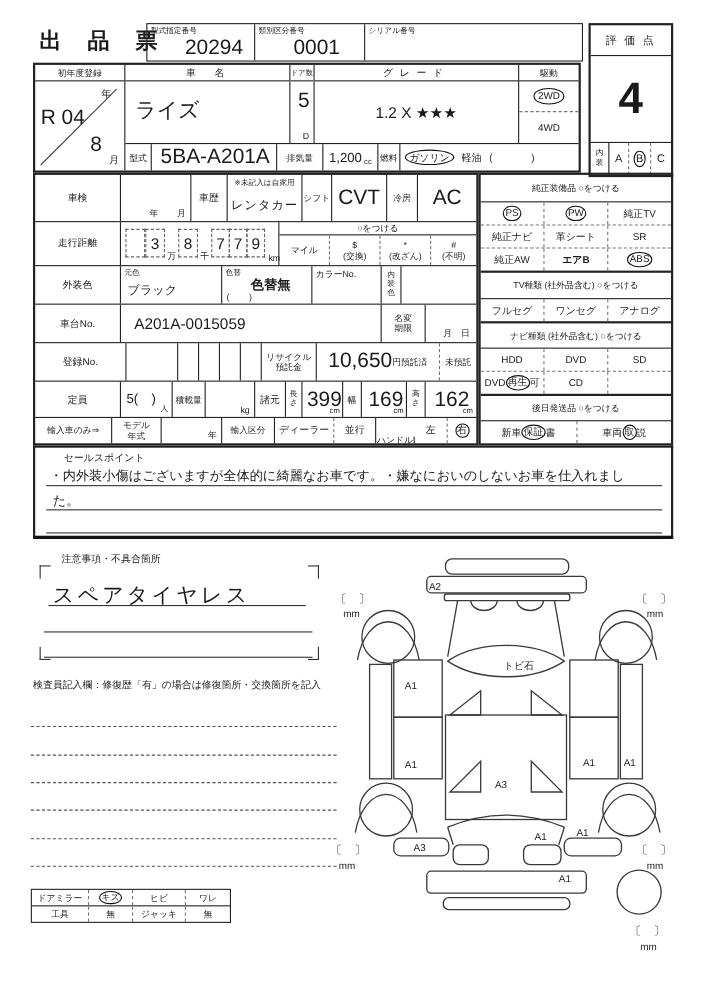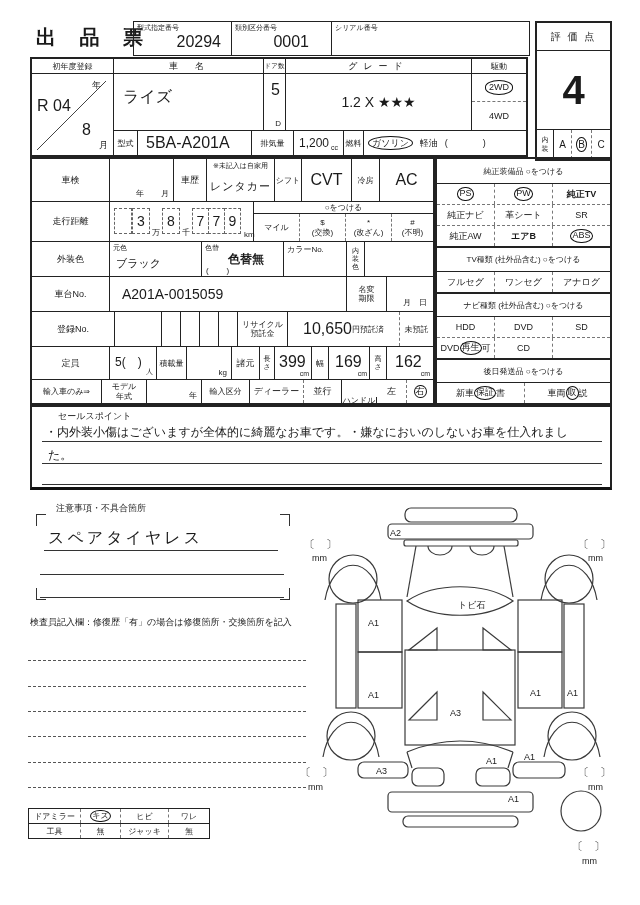--- a/index.html
+++ b/index.html
@@ -8,21 +8,21 @@
   .s{position:absolute;box-sizing:border-box;}
   .cx{display:flex;align-items:center;justify-content:center;text-align:center;}
   .br{border-right:1px solid #222;}
   .brd{border-right:1px dashed #777;}
   .bb{border-bottom:1px solid #222;}
   .bbd{border-bottom:1px dashed #777;}
   .bb2{border-bottom:2px solid #222;}
   .bt{border-top:1px solid #222;}
   .bld{border-left:1px dashed #777;}
   .f6{font-size:6.5px;}.f7{font-size:7px;}.f8{font-size:8px;}.f9{font-size:9px;}
-  .f10{font-size:10px;}.f11{font-size:11px;}.f12{font-size:12px;}.f13{font-size:16px;}
+  .f10{font-size:10px;}.f11{font-size:11px;}.f12{font-size:12px;}.f13{font-size:19px;}
   .f14{font-size:14px;}.f20{font-size:20px;}.f40{font-size:40px;}
   .bold{font-weight:bold;}
   .circ{display:inline-block;border:1.5px solid #111;border-radius:50%;padding:0 3px;line-height:1.35;}
   .circt{display:inline-block;border:1.5px solid #111;border-radius:50%;padding:0 1px;line-height:1.3;}
   .stack{display:inline-block;word-break:break-all;line-height:1.15;text-align:center;}
   .pre{white-space:pre;}
   .lbl{position:absolute;top:1px;left:3px;font-size:7px;}
   .dashbox{border:1px dashed #666;width:18px;height:26px;display:flex;align-items:center;
            justify-content:center;font-size:14px;}
   .uline{position:absolute;height:1px;background:#333;}
@@ -268,21 +268,21 @@
 
   <div class="s" style="left:435px;top:157px;width:177px;height:248px;border:2px solid #222;">
     <div class="s cx bb f8" style="left:0;right:0;top:0;height:25px;">純正装備品 ○をつける</div>
     <div class="s bbd" style="left:0;right:0;top:25px;height:21px;">
       <div class="s cx brd" style="left:0;top:0;bottom:0;width:58px;">
           <span class="circt f9">PS</span>
         </div>
       <div class="s cx brd" style="left:58px;top:0;bottom:0;width:58px;">
           <span class="circt f9">PW</span>
         </div>
-      <div class="s cx f9" style="left:116px;top:0;bottom:0;right:0;font-weight:bold;">純正TV</div>
+      <div class="s cx f9" style="left:116px;top:0;bottom:0;right:0;">純正TV</div>
     </div>
     <div class="s bbd" style="left:0;right:0;top:46px;height:21px;">
       <div class="s cx brd f9" style="left:0;top:0;bottom:0;width:58px;">純正ナビ</div>
       <div class="s cx brd f9" style="left:58px;top:0;bottom:0;width:58px;">革シート</div>
       <div class="s cx f9" style="left:116px;top:0;bottom:0;right:0;">SR</div>
     </div>
     <div class="s bb2" style="left:0;right:0;top:67px;height:22px;">
       <div class="s cx brd f9" style="left:0;top:0;bottom:0;width:58px;">純正AW</div>
       <div class="s cx brd f9" style="left:58px;top:0;bottom:0;width:58px;font-weight:bold;">エアB</div>
       <div class="s cx" style="left:116px;top:0;bottom:0;right:0;">

